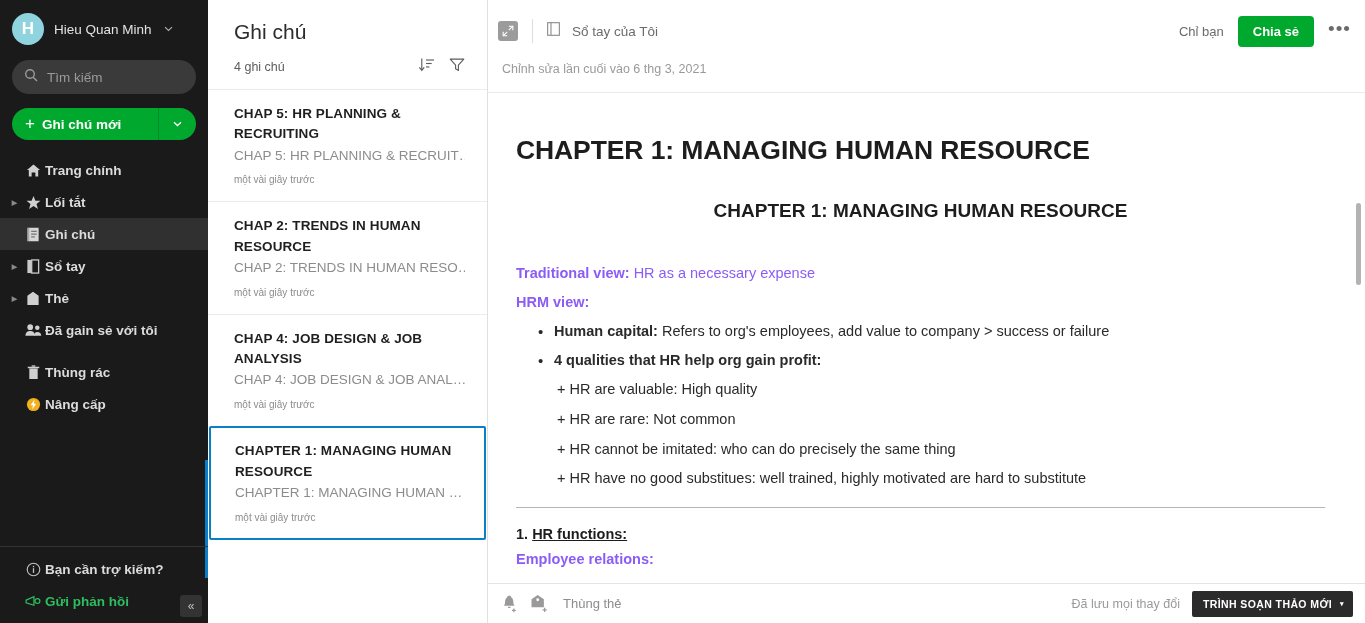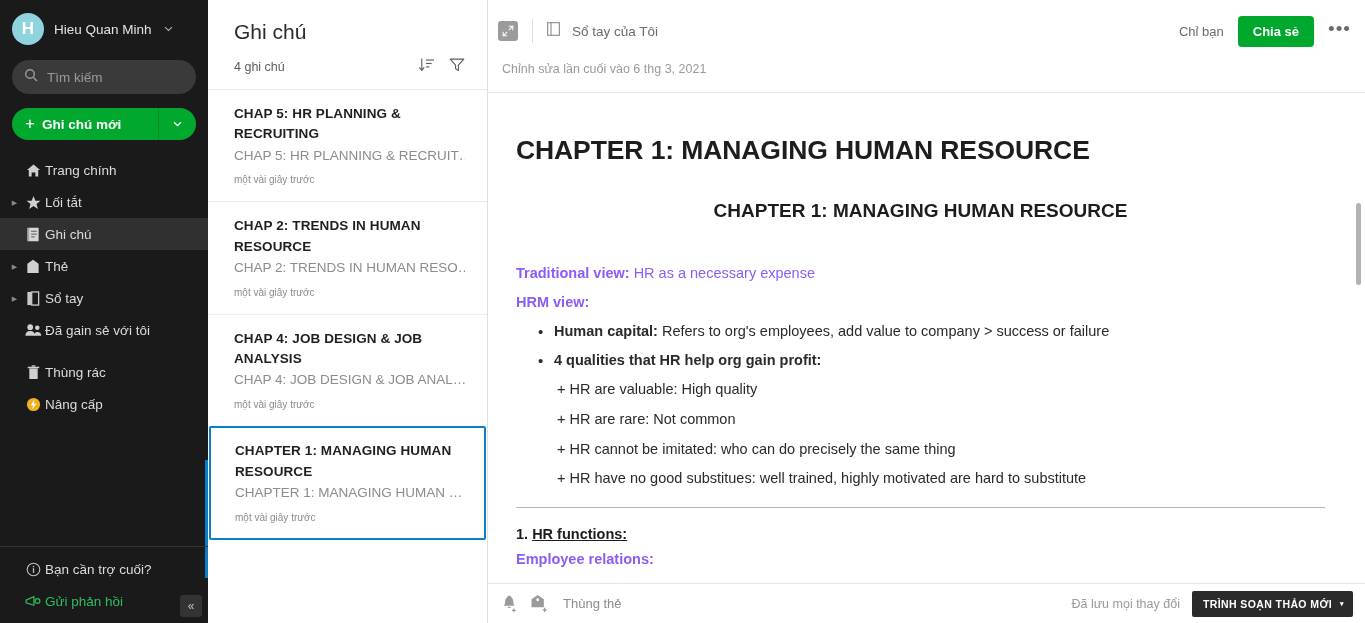--- a/index.html
+++ b/index.html
@@ -53,21 +53,21 @@
   .newnote-plus { color: #fff; font-size: 17px; font-weight: 500; line-height: 1; margin-top:-1px;}
   .newnote-label { color: #ffffff; font-size: 13.5px; font-weight: 600; }
   .newnote-split {
     width: 38px; height: 100%; display: flex; align-items: center; justify-content: center;
     border-left: 1px solid rgba(0,0,0,.16); color: #fff; font-size: 9px;
   }
 
   .nav { margin-top: 14px; }
   .nav-item {
     height: 32px; display: flex; align-items: center;
-    padding-left: 8px; gap: 0px; cursor: pointer; position: relative;
+    padding-left: 8px; gap: 0px; cursor: pointer; position: relative; font-weight: bold;
   }
   .nav-item.active { background: #303030; }
   .nav-arrow {
     width: 13px; flex: 0 0 13px; color: #8a8a8a; font-size: 7px; text-align: center;
     line-height: 1;
   }
   .nav-arrow.blank { visibility: hidden; }
   .nav-icon {
     width: 24px; flex: 0 0 24px; display: flex; align-items: center; justify-content: center;
     color: #c9c9c9;
@@ -282,35 +282,35 @@
               <rect x="5" y="10" width="4" height="1.2" fill="#6a6a6a"></rect>
             </svg>
         </span>
         <span class="nav-label">Ghi chú</span>
       </div>
 
       <div class="nav-item">
         <span class="nav-arrow">▶</span>
         <span class="nav-icon">
           <svg width="14" height="15" viewBox="0 0 14 16">
-              <path d="M7 0.8 L13 5 L13 15 L1 15 L1 5 Z" fill="#d0d0d0"></path>
-            </svg>
-        </span>
-        <span class="nav-label">Thẻ</span>
-      </div>
-
-      <div class="nav-item">
-        <span class="nav-arrow">▶</span>
-        <span class="nav-icon">
-          <svg width="14" height="15" viewBox="0 0 14 16">
               <rect x="1" y="1" width="4" height="14" fill="#c9c9c9"></rect>
               <rect x="5.6" y="1" width="7.4" height="14" fill="none" stroke="#c9c9c9" stroke-width="1.4"></rect>
             </svg>
         </span>
         <span class="nav-label">Sổ tay</span>
+      </div>
+
+      <div class="nav-item">
+        <span class="nav-arrow">▶</span>
+        <span class="nav-icon">
+          <svg width="14" height="15" viewBox="0 0 14 16">
+              <path d="M7 0.8 L13 5 L13 15 L1 15 L1 5 Z" fill="#d0d0d0"></path>
+            </svg>
+        </span>
+        <span class="nav-label">Thẻ</span>
       </div>
 
       <div class="nav-item">
         <span class="nav-arrow blank">▶</span>
         <span class="nav-icon">
           <svg width="17" height="14" viewBox="0 0 18 14">
               <circle cx="5.5" cy="4" r="3" fill="#d0d0d0"></circle>
               <path d="M0.5 13 C0.5 9.2 3 8 5.5 8 C8 8 10.5 9.2 10.5 13 Z" fill="#d0d0d0"></path>
               <circle cx="13" cy="4.6" r="2.4" fill="#d0d0d0"></circle>
               <path d="M9.5 13 C9.8 9.8 11.3 9 13 9 C15 9 17.2 10 17.2 13 Z" fill="#d0d0d0"></path>
@@ -350,21 +350,21 @@
     <div class="side-bottom">
       <div class="nav-item">
         <span class="nav-arrow blank">▶</span>
         <span class="nav-icon">
           <svg width="15" height="15" viewBox="0 0 16 16">
               <circle cx="8" cy="8" r="6.7" stroke="#c0c0c0" stroke-width="1.2" fill="none"></circle>
               <rect x="7.3" y="6.6" width="1.4" height="5" fill="#c0c0c0"></rect>
               <rect x="7.3" y="4.1" width="1.4" height="1.5" fill="#c0c0c0"></rect>
             </svg>
         </span>
-        <span class="nav-label">Bạn cần trợ cuối?</span>
+        <span class="nav-label">Bạn cần trợ kiếm?</span>
       </div>
       <div class="nav-item">
         <span class="nav-arrow blank">▶</span>
         <span class="nav-icon">
           <svg width="16" height="13" viewBox="0 0 17 13">
               <path d="M1.2 5 L9.5 1.5 L9.5 10.5 L1.2 8 Z" stroke="#2dbe60" stroke-width="1.3" fill="none"></path>
               <circle cx="13.2" cy="6" r="2.6" stroke="#2dbe60" stroke-width="1.3" fill="none"></circle>
             </svg>
         </span>
         <span class="nav-label green">Gửi phản hồi</span>

